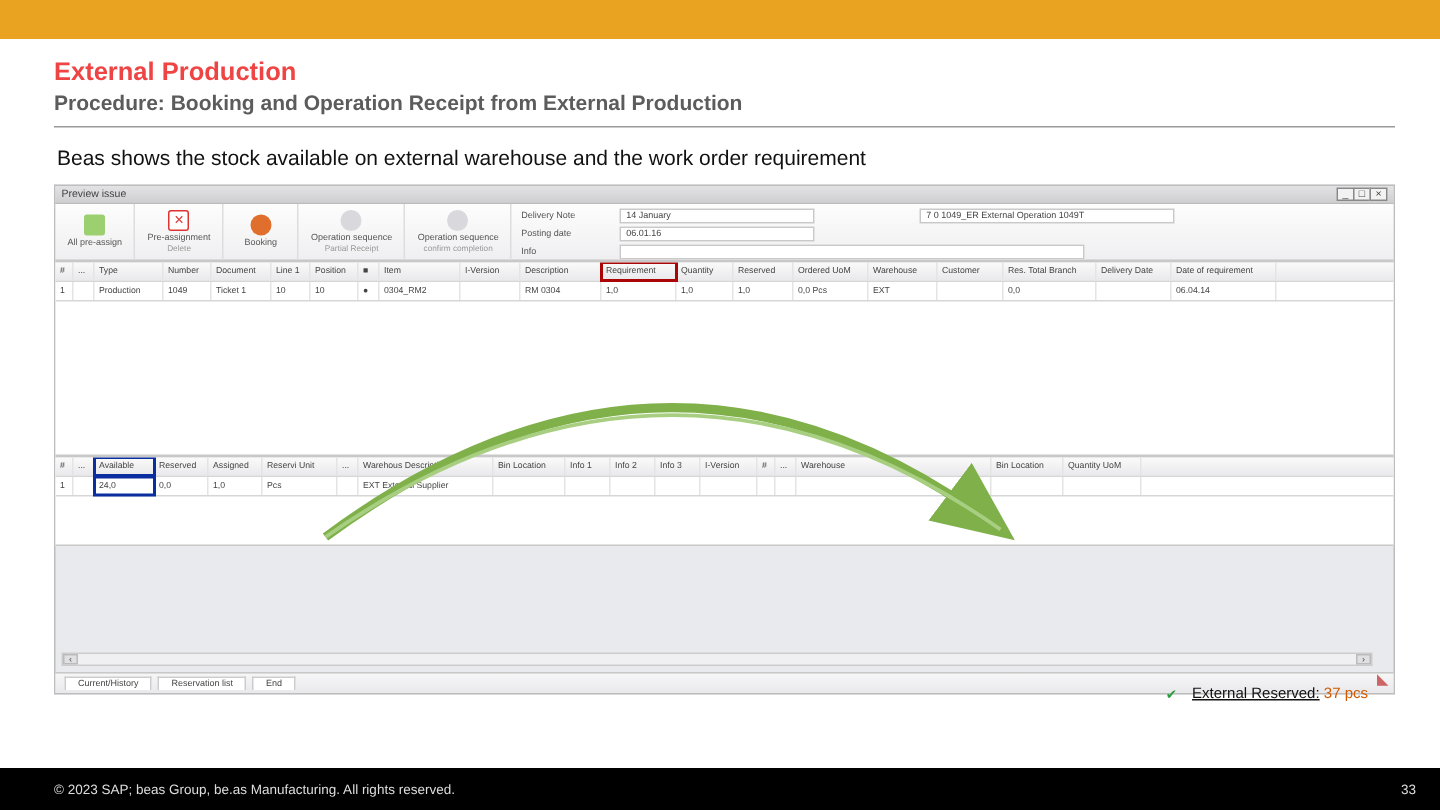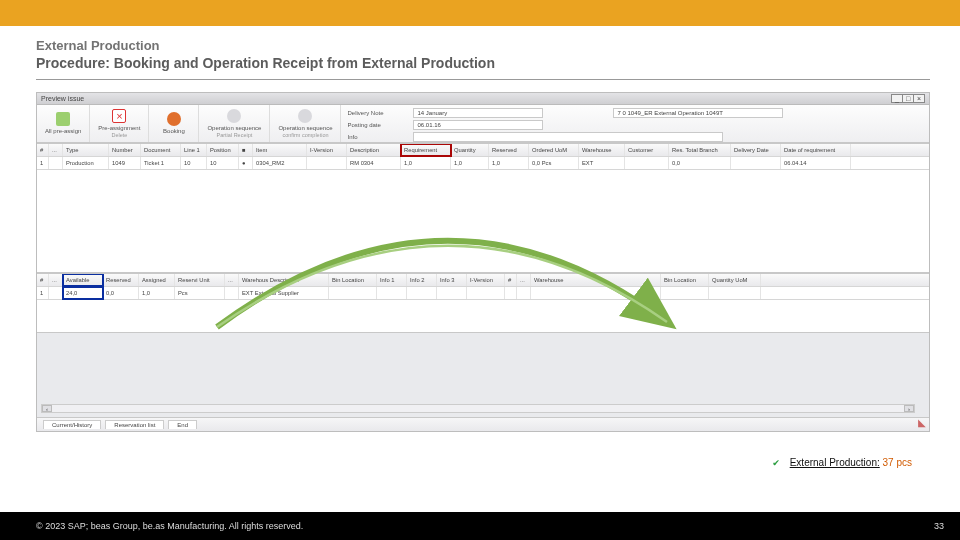--- a/index.html
+++ b/index.html
@@ -7,21 +7,21 @@
     margin: 0;
     width: 960px;
     height: 540px;
     font-family: Arial, Helvetica, sans-serif;
     background: #fff;
     overflow: hidden;
     position: relative;
   }
   .top-bar { height: 26px; background: #eaa321; }
   .content { padding: 12px 30px 0 36px; }
-  h1 { margin: 0 0 2px 0; font-size: 13px; font-weight: 700; color: #737373; }
+  h1 { margin: 0 0 2px 0; font-size: 17px; font-weight: 700; color: #ef4444; }
   h2 { margin: 0 0 8px 0; font-size: 14px; font-weight: 700; color: #5c5c5c; }
   hr { border: none; border-top: 1px solid #999; margin: 0 0 12px 0; }
   .desc { margin: 0 0 10px 2px; font-size: 14px; color: #111; }
 
   .app {
     border: 1px solid #bdbdbd;
     background: #e9eaed;
     height: 340px;
     position: relative;
     font-size: 7px;
@@ -112,20 +112,21 @@
 </style>
 </head>
 <body>
 
 <div class="top-bar"></div>
 
 <div class="content">
   <h1>External Production</h1>
   <h2>Procedure: Booking and Operation Receipt from External Production</h2>
   <hr>
+  <p class="desc">Beas shows the stock available on external warehouse and the work order requirement</p>
 
   <div class="app">
     <div class="app-title">
       <span>Preview issue</span>
       <div class="winbtns">
         <span>_</span>
         <span>□</span>
         <span>×</span>
       </div>
     </div>
@@ -290,21 +291,21 @@
       <div class="tab">Current/History</div>
       <div class="tab">Reservation list</div>
       <div class="tab">End</div>
     </div>
     <span class="resize">◢</span>
   </div>
 
   <div class="callout">
     <span class="check">✔</span>
     <span>
-      <u>External Production:</u>
+      <u>External Reserved:</u>
       <span class="num">37 pcs</span>
     </span>
   </div>
 </div>
 
 <div class="footer">
   <span>© 2023 SAP; beas Group, be.as Manufacturing.  All rights reserved.</span>
   <span>33</span>
 </div>
 

